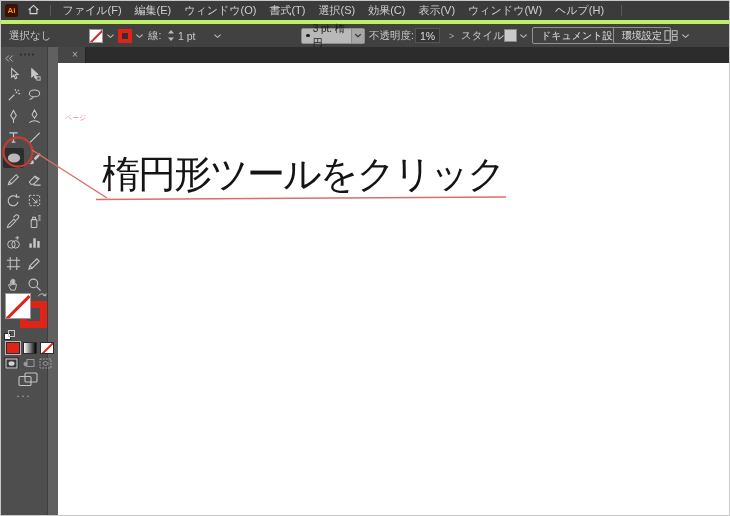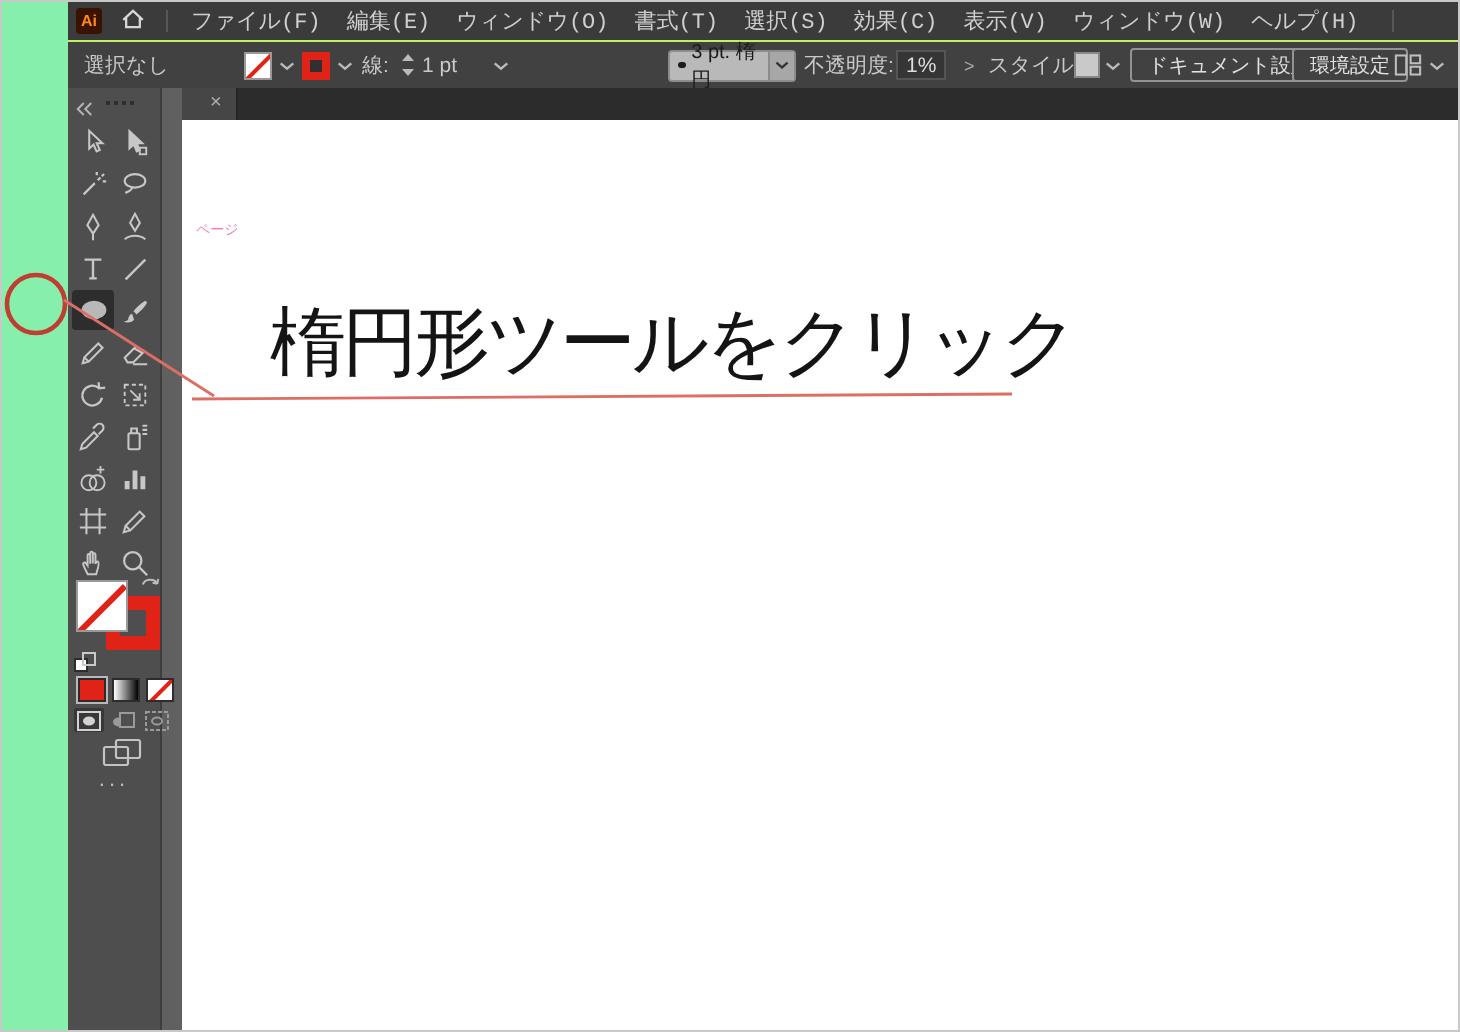--- a/index.html
+++ b/index.html
@@ -1,27 +1,27 @@
 <!DOCTYPE html>
 <html><head>
 <meta charset="utf-8">
 <style>
   html,body{margin:0;padding:0;background:#888;}
-  .app{position:relative;width:730px;height:516px;background:#86efac;overflow:hidden;
-       font-family:"Liberation Sans",sans-serif;box-sizing:border-box;border:1px solid #c9c9c9;padding-left:33px;}
+  .app{position:relative;width:730px;height:516px;background:#404040;overflow:hidden;
+       font-family:"Liberation Sans",sans-serif;box-sizing:border-box;border:1px solid #c9c9c9;}
   
   .menubar{height:19px;background:#3b3b3b;display:flex;align-items:center;font-size:11px;color:#cfcfcf;}
   .ai-logo{width:13px;height:13px;margin-left:4px;background:#3a1300;color:#ff8a1d;font-size:8px;font-weight:bold;
            display:flex;align-items:center;justify-content:center;border-radius:2px;}
   .home{margin-left:9px;color:#d8d8d8;}
   .mb-div{width:1px;height:11px;background:#585858;margin:0 0 0 10px;}
-  .menu-items{display:flex;margin-left:5px;font-family:Liberation Mono, monospace;}
+  .menu-items{display:flex;margin-left:5px;}
   .menu-items span{padding:0 6.5px;cursor:default;}
   
-  .controlbar{position:relative;height:23px;background:#414141;border-top:1px solid #bef264;
+  .controlbar{position:relative;height:23px;background:#414141;border-top:4px solid #bef264;
               font-size:10.5px;color:#c9c9c9;}
   .cb{position:absolute;top:0;height:23px;display:flex;align-items:center;}
   .swatch{width:14px;height:14px;box-sizing:border-box;}
   .fill-none{background:#fff;border:1px solid #999;position:relative;overflow:hidden;}
   .fill-none i,.none-sw i{position:absolute;left:-3px;right:-3px;top:50%;height:1.6px;background:#e02217;
          transform:rotate(-45deg);display:block;}
   .stroke-red{border:4px solid #e02217;background:#303030;}
   .chev svg{display:block;}
   .ddl{background:#b9b9b9;color:#1c1c1c;height:16px;display:flex;align-items:center;border-radius:2px;
        box-sizing:border-box;border:1px solid #8c8c8c;font-size:10px;}

